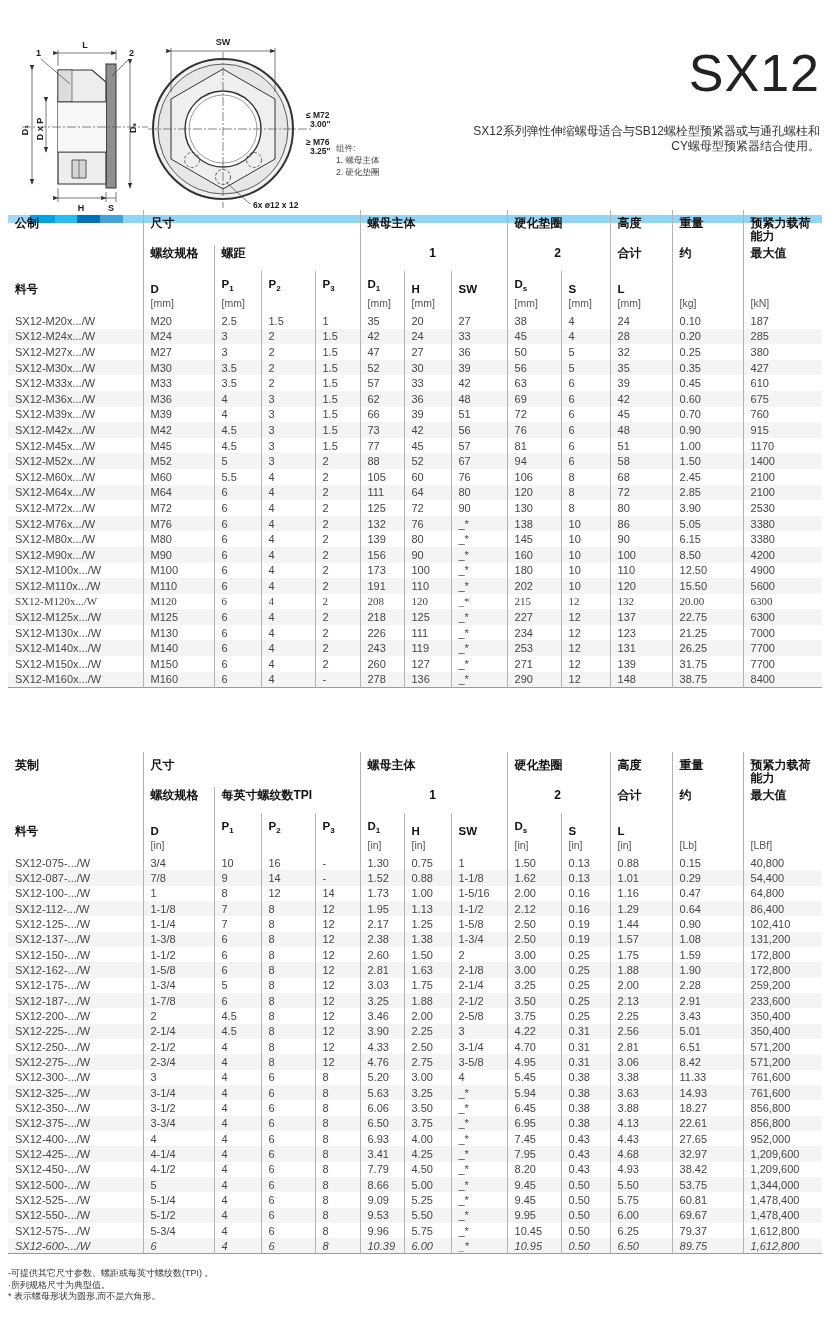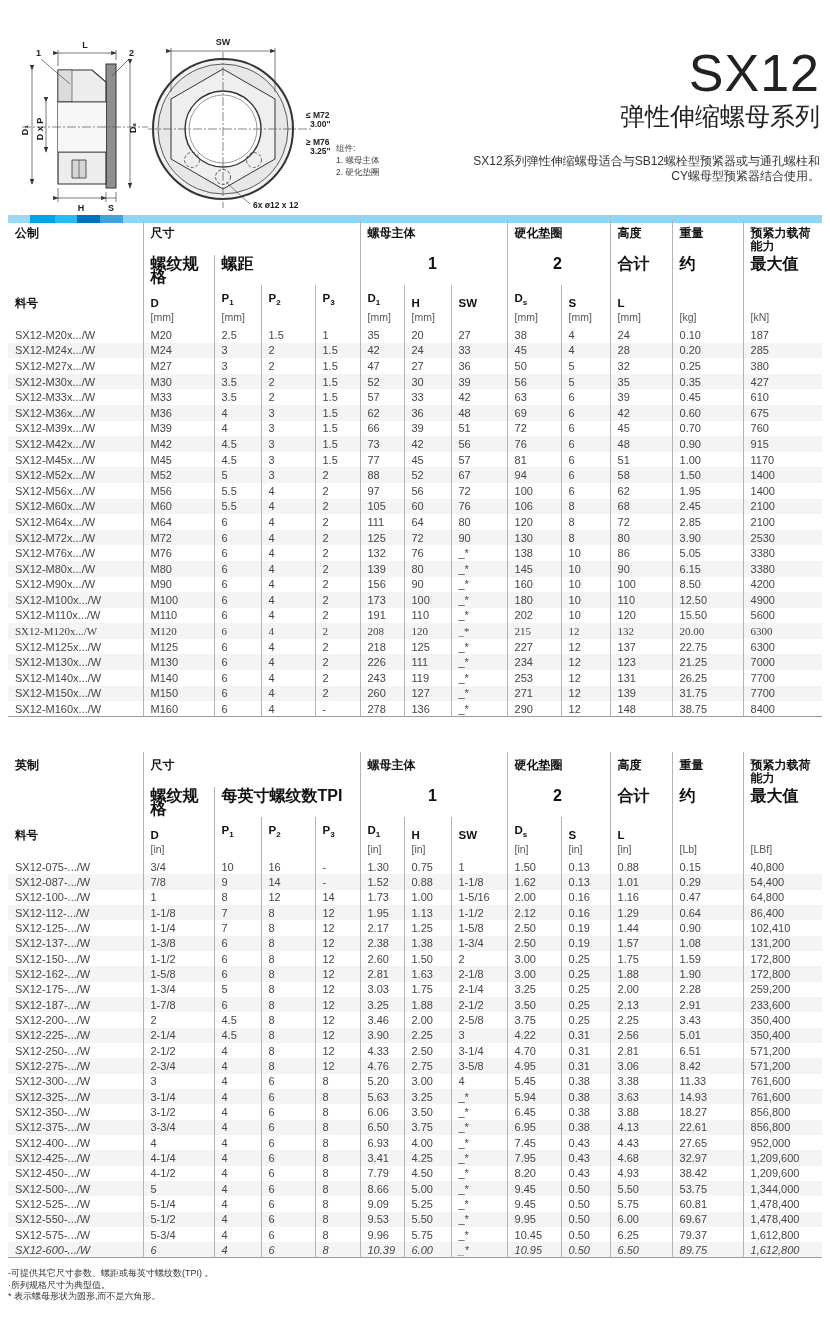--- a/index.html
+++ b/index.html
@@ -15,27 +15,27 @@
   
   #drawing{position:absolute;left:8px;top:30px;}
   #legend{position:absolute;left:336px;top:142px;font-size:8.5px;line-height:12px;color:#444;}
 
   
   #accent-bar{position:absolute;left:8px;top:215px;width:814px;height:8px;display:flex;}
   #accent-bar div{height:8px;}
 
   
   .tbl-wrap{position:absolute;left:8px;}
-  #metric-section{top:220px;}
+  #metric-section{top:210px;}
   #imperial-section{top:752px;}
   table.spec{border-collapse:collapse;table-layout:fixed;width:814px;border-bottom:1px solid #9a9a9a;}
   table.spec th,table.spec td{text-align:left;}
   .bl{border-left:1px solid #b3b3b3;}
   tr.h1 th{font-size:12px;font-weight:700;color:#111;padding:7px 2px 2px 7px;vertical-align:top;height:26px;white-space:pre-line;line-height:13px;}
-  tr.h2 th{font-size:16px;font-weight:700;color:#111;padding:2px 2px 2px 7px;vertical-align:top;height:22px;line-height:13px;}
+  tr.h2 th{font-size:12px;font-weight:700;color:#111;padding:2px 2px 2px 7px;vertical-align:top;height:22px;line-height:13px;}
   tr.h2 th.ctr{text-align:center;padding-left:0;}
   tr.h3 th{font-size:11.5px;font-weight:700;color:#111;padding:2px 2px 4px 7px;vertical-align:bottom;height:36px;line-height:12px;}
   tr.h3 .unit{font-weight:400;color:#555;font-size:10.5px;margin-top:2px;}
   sub{font-size:8px;}
   table.spec tbody td{font-size:11px;color:#454545;padding:0 0 0 7px;white-space:nowrap;overflow:hidden;}
   table.spec tbody tr:nth-child(even){background:#f4f4f4;}
 
   
   #footnotes{position:absolute;left:8px;top:1268px;font-size:9px;line-height:11.5px;color:#333;}
 
@@ -129,21 +129,20 @@
   </svg>
 
   <div id="legend">
     <div>组件:</div>
     <div>1. 螺母主体</div>
     <div>2. 硬化垫圈</div>
   </div>
 
   <div id="title-block">
     <div class="product">SX12</div>
-    <div class="sub">弹性伸缩螺母系列</div>
     <div class="desc">
       <div>SX12系列弹性伸缩螺母适合与SB12螺栓型预紧器或与通孔螺柱和</div>
       <div>CY螺母型预紧器结合使用。</div>
     </div>
   </div>
 
   <div id="accent-bar">
       <div style="background: rgb(158, 216, 245); width: 22px;"></div>
       <div style="background: rgb(0, 164, 228); width: 25px;"></div>
       <div style="background: rgb(39, 189, 242); width: 22px;"></div>
@@ -391,35 +390,20 @@
               <td class="bl">88</td>
               <td class="bl">52</td>
               <td class="bl">67</td>
               <td class="bl">94</td>
               <td class="bl">6</td>
               <td class="bl">58</td>
               <td class="bl">1.50</td>
               <td class="bl">1400</td>
             </tr>
             <tr style="height: 15.6px;">
-              <td>SX12-M56x.../W</td>
-              <td class="bl">M56</td>
-              <td class="bl">5.5</td>
-              <td class="bl">4</td>
-              <td class="bl">2</td>
-              <td class="bl">97</td>
-              <td class="bl">56</td>
-              <td class="bl">72</td>
-              <td class="bl">100</td>
-              <td class="bl">6</td>
-              <td class="bl">62</td>
-              <td class="bl">1.95</td>
-              <td class="bl">1400</td>
-            </tr>
-            <tr style="height: 15.6px;">
               <td>SX12-M60x.../W</td>
               <td class="bl">M60</td>
               <td class="bl">5.5</td>
               <td class="bl">4</td>
               <td class="bl">2</td>
               <td class="bl">105</td>
               <td class="bl">60</td>
               <td class="bl">76</td>
               <td class="bl">106</td>
               <td class="bl">8</td>

